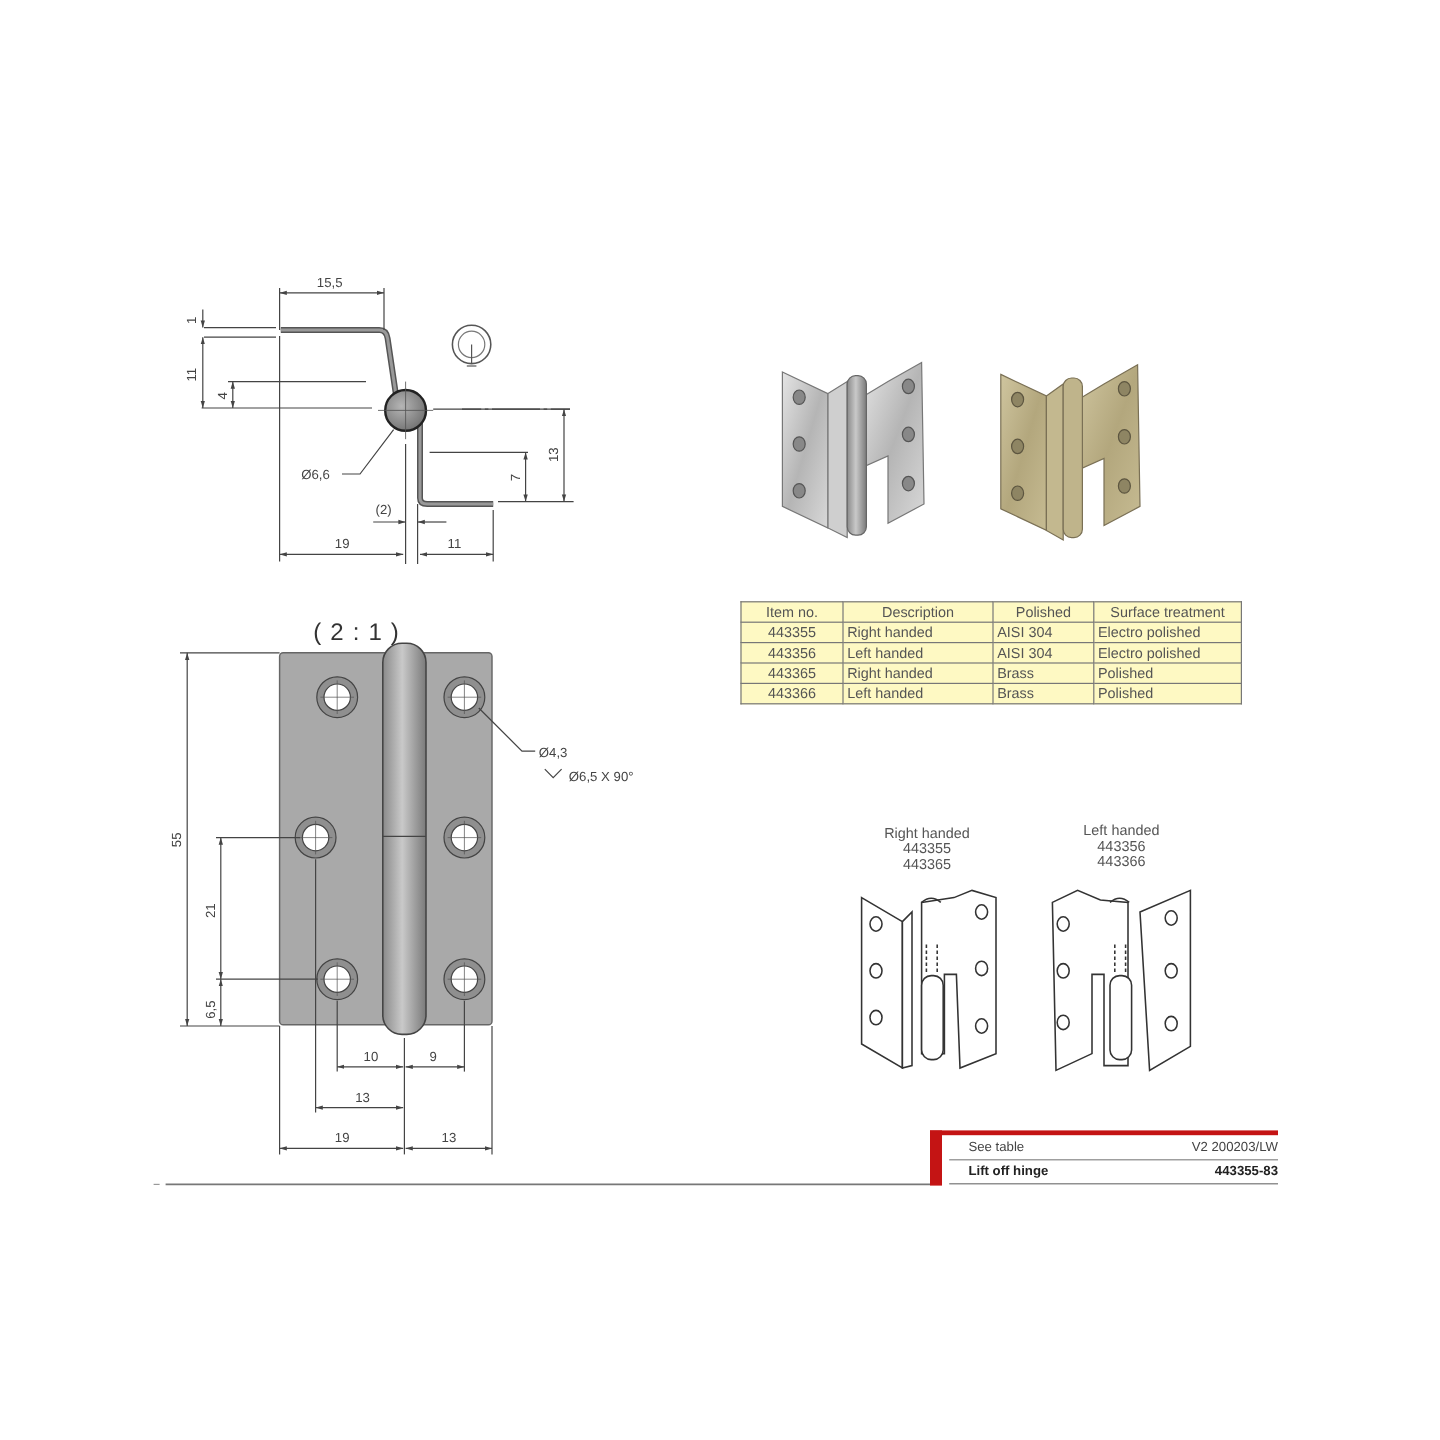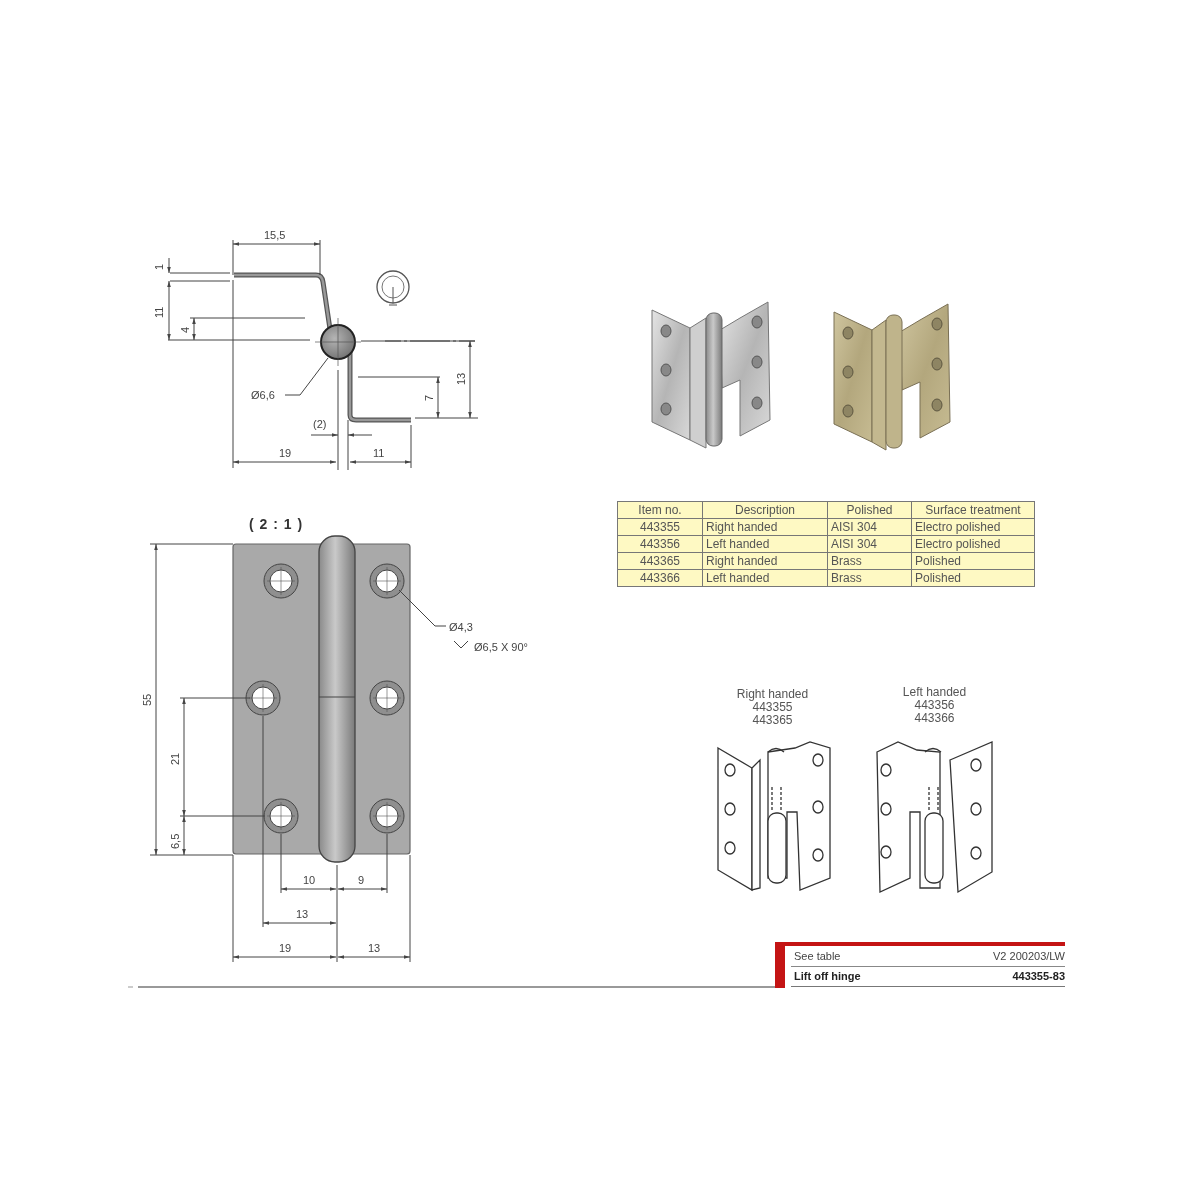--- a/index.html
+++ b/index.html
@@ -16,23 +16,23 @@
     .spec-table th { text-align: center; }
     .spec-table td.c { text-align: center; }
     .col-item { width: 78px; } .col-desc { width: 118px; margin-left: 19px; } .col-mat { width: 77px; } .col-surf { width: 116px; margin-top: 22px; }
     .variant-label { position: absolute; text-align: center; font-size: 12px; color: #555; line-height: 13px; }
     .title-block { position: absolute; left: 775px; top: 942px; width: 290px; height: 46px; }
     .tb-redbar-top { position: absolute; left: 0; top: 0; width: 290px; height: 4px; background: #c41414; }
     .tb-redbar-left { position: absolute; left: 0; top: 0; width: 10px; height: 46px; background: #c41414; }
     .tb-row { position: absolute; left: 16px; right: 0; font-size: 11px; color: #444; }
     .tb-row1 { top: 8px; height: 16px; border-bottom: 1px solid #888; }
     .tb-row2 { top: 28px; height: 16px; border-bottom: 1px solid #777; font-weight: bold; color: #222; text-align: center; }
-    .tb-left { position: absolute; left: 3px; }
+    .tb-left { position: absolute; left: 16px; }
     .tb-right { position: absolute; right: 0; margin-left: 34px; }
-    .scale-label { position: absolute; left: 249px; top: 516px; font-size: 14px; color: #333; letter-spacing: 1px; font-weight: bold; }
+    .scale-label { position: absolute; left: 261px; top: 516px; font-size: 20px; color: #333; letter-spacing: 1px; }
   </style>
 </head>
 <body>
 
 <svg id="drawing" viewBox="0 0 1200 1200" xmlns="http://www.w3.org/2000/svg">
   <defs>
     <marker id="arr" viewBox="0 0 10 10" refX="10" refY="5" markerWidth="6" markerHeight="6" orient="auto-start-reverse">
       <path d="M0,2 L10,5 L0,8 z" fill="#444"></path>
     </marker>
     <linearGradient id="pinGrad" x1="0" x2="1" y1="0" y2="0">

